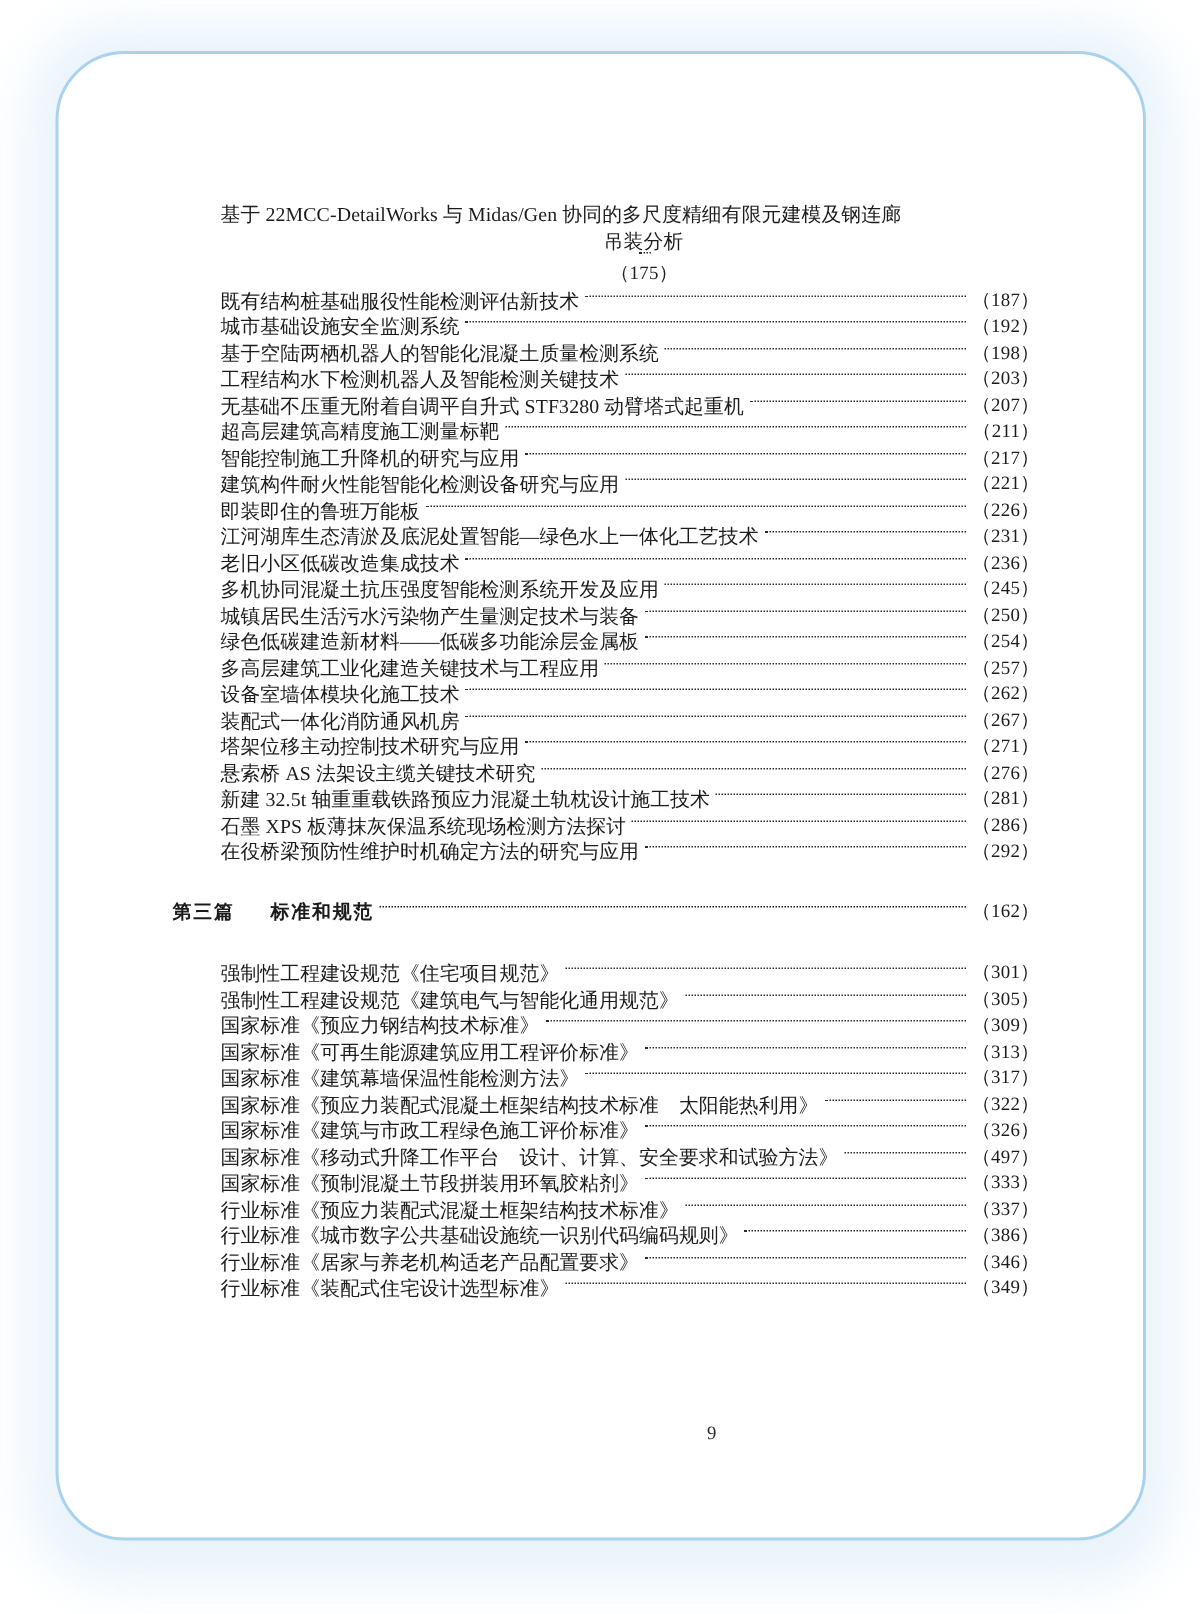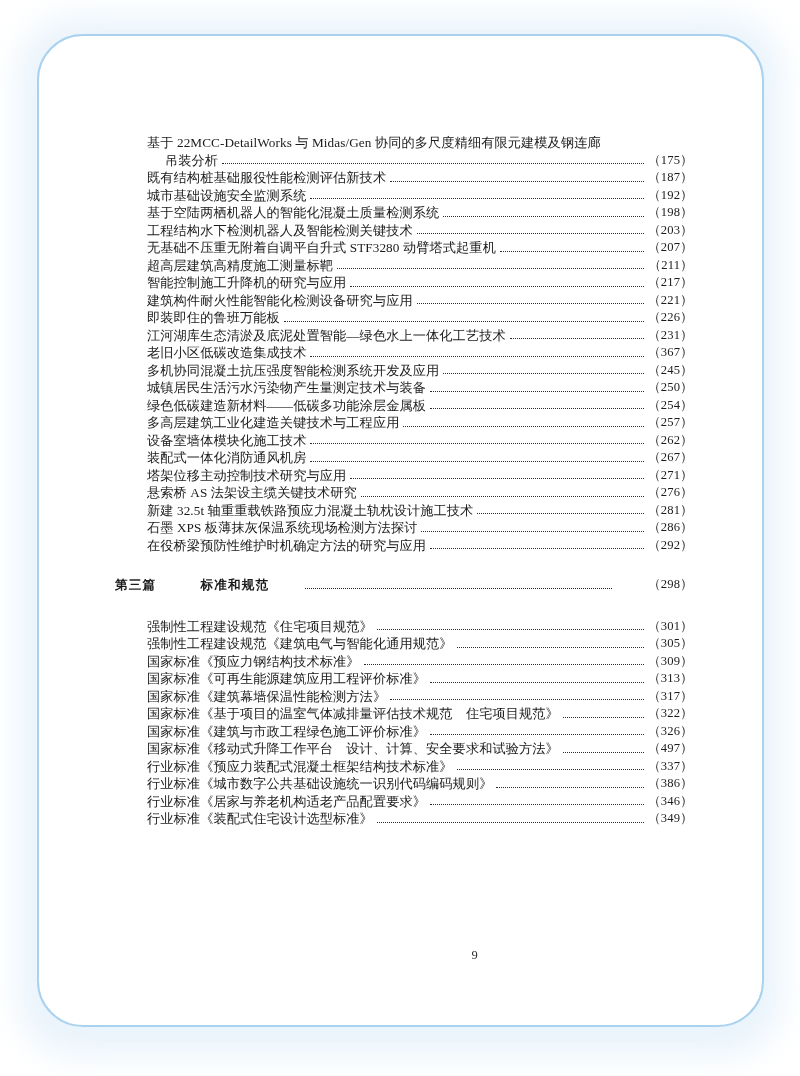--- a/index.html
+++ b/index.html
@@ -58,21 +58,21 @@
   
   .toc {
     position: absolute;
     left: 108px;
     top: 98px;
     width: 546px;
   }
 
   .toc-entry {
     display: flex;
-    align-items: flex-end;
+    align-items: center;
     font-size: 13.2px;
     line-height: 17.5px;
     color: #1b1b1b;
     white-space: nowrap;
     letter-spacing: .1px;
   }
 
   .toc-entry .title {
     flex: 0 1 auto;
     overflow: hidden;
@@ -90,20 +90,21 @@
 
   .toc-entry .pageno {
     flex: 0 0 auto;
     width: 46px;
     text-align: right;
     font-size: 12.6px;
     letter-spacing: .2px;
   }
   .toc-entry.wrap-cont {
     padding-left: 18px;
+    flex-direction: column;
   }
 
   
   .toc-entry.part {
     font-family: "DejaVu Sans", "Liberation Sans", sans-serif;
     font-weight: bold;
     font-size: 12.6px;
     letter-spacing: .2px;
   }
   .toc-entry.part .title { letter-spacing: 1.2px; }
@@ -113,21 +114,21 @@
   }
   .toc-entry.part .leader {
     border-bottom-color: #1b1b1b;
   }
 
   
   .gap-part-before { height: 22px; }
   .gap-part-after  { height: 24px; }
 
   
-  .part-row { margin-left: -32px; gap: 32px; }
+  .part-row { margin-left: -32px; }
 
   .folio {
     position: absolute;
     left: 0;
     top: 912px;
     width: 727px;
     text-align: center;
     font-size: 12.5px;
     color: #2a2a2a;
     padding-left: 144px;
@@ -199,21 +200,21 @@
             <span class="pageno">（226）</span>
           </div>
           <div class="toc-entry">
             <span class="title">江河湖库生态清淤及底泥处置智能—绿色水上一体化工艺技术</span>
             <span class="leader"></span>
             <span class="pageno">（231）</span>
           </div>
           <div class="toc-entry">
             <span class="title">老旧小区低碳改造集成技术</span>
             <span class="leader"></span>
-            <span class="pageno">（367）</span>
+            <span class="pageno">（236）</span>
           </div>
           <div class="toc-entry">
             <span class="title">多机协同混凝土抗压强度智能检测系统开发及应用</span>
             <span class="leader"></span>
             <span class="pageno">（245）</span>
           </div>
           <div class="toc-entry">
             <span class="title">城镇居民生活污水污染物产生量测定技术与装备</span>
             <span class="leader"></span>
             <span class="pageno">（250）</span>
@@ -259,23 +260,23 @@
             <span class="pageno">（286）</span>
           </div>
           <div class="toc-entry">
             <span class="title">在役桥梁预防性维护时机确定方法的研究与应用</span>
             <span class="leader"></span>
             <span class="pageno">（292）</span>
           </div>
           <div class="gap-part-before"></div>
           <div class="toc-entry part part-row">
             <span class="title">第三篇</span>
-            <span class="title" style="margin-left: 12px;">标准和规范</span>
-            <span class="leader"></span>
-            <span class="pageno">（298）</span>
+            <span class="title" style="margin-left: 24px;">标准和规范</span>
+            <span class="leader"></span>
+            <span class="pageno">（162）</span>
           </div>
           <div class="gap-part-after"></div>
           <div class="toc-entry">
             <span class="title">强制性工程建设规范《住宅项目规范》</span>
             <span class="leader"></span>
             <span class="pageno">（301）</span>
           </div>
           <div class="toc-entry">
             <span class="title">强制性工程建设规范《建筑电气与智能化通用规范》</span>
             <span class="leader"></span>
@@ -290,33 +291,38 @@
             <span class="title">国家标准《可再生能源建筑应用工程评价标准》</span>
             <span class="leader"></span>
             <span class="pageno">（313）</span>
           </div>
           <div class="toc-entry">
             <span class="title">国家标准《建筑幕墙保温性能检测方法》</span>
             <span class="leader"></span>
             <span class="pageno">（317）</span>
           </div>
           <div class="toc-entry">
-            <span class="title">国家标准《基于项目的温室气体减排量评估技术规范　住宅项目规范》</span>
+            <span class="title">国家标准《预应力装配式混凝土框架结构技术标准　太阳能热利用》</span>
             <span class="leader"></span>
             <span class="pageno">（322）</span>
           </div>
           <div class="toc-entry">
             <span class="title">国家标准《建筑与市政工程绿色施工评价标准》</span>
             <span class="leader"></span>
             <span class="pageno">（326）</span>
           </div>
           <div class="toc-entry">
             <span class="title">国家标准《移动式升降工作平台　设计、计算、安全要求和试验方法》</span>
             <span class="leader"></span>
             <span class="pageno">（497）</span>
+          </div>
+          <div class="toc-entry">
+            <span class="title">国家标准《预制混凝土节段拼装用环氧胶粘剂》</span>
+            <span class="leader"></span>
+            <span class="pageno">（333）</span>
           </div>
           <div class="toc-entry">
             <span class="title">行业标准《预应力装配式混凝土框架结构技术标准》</span>
             <span class="leader"></span>
             <span class="pageno">（337）</span>
           </div>
           <div class="toc-entry">
             <span class="title">行业标准《城市数字公共基础设施统一识别代码编码规则》</span>
             <span class="leader"></span>
             <span class="pageno">（386）</span>

